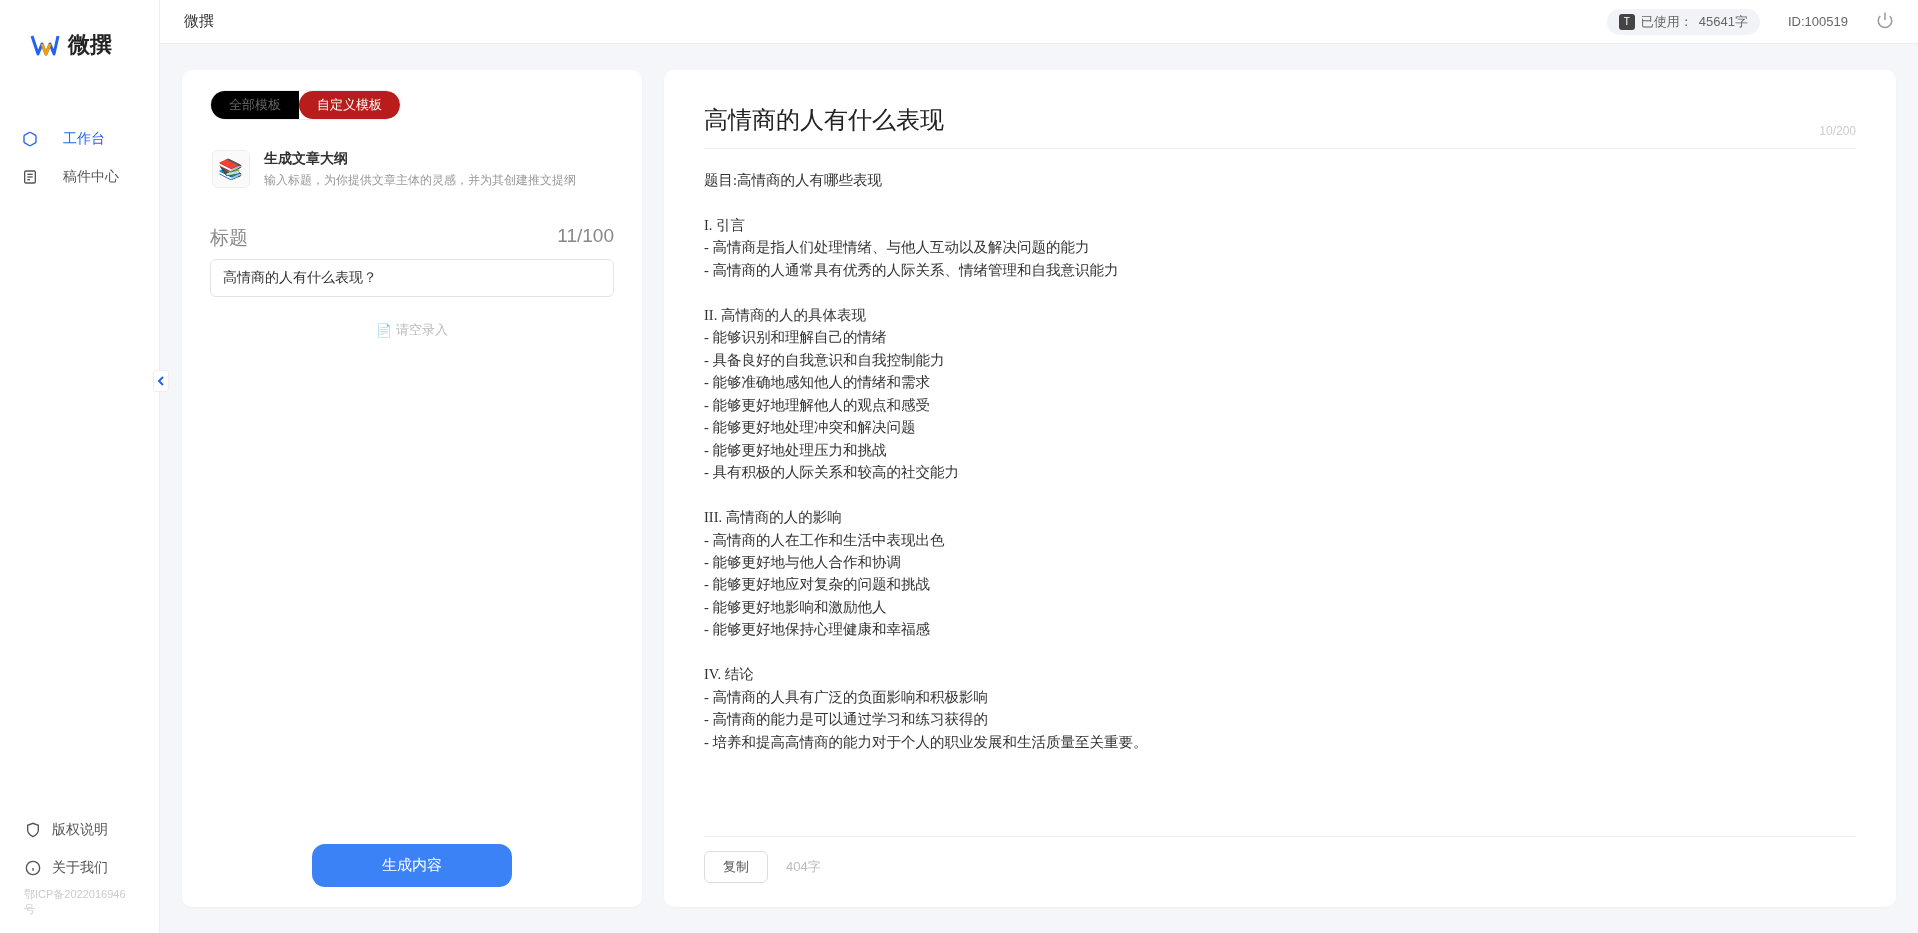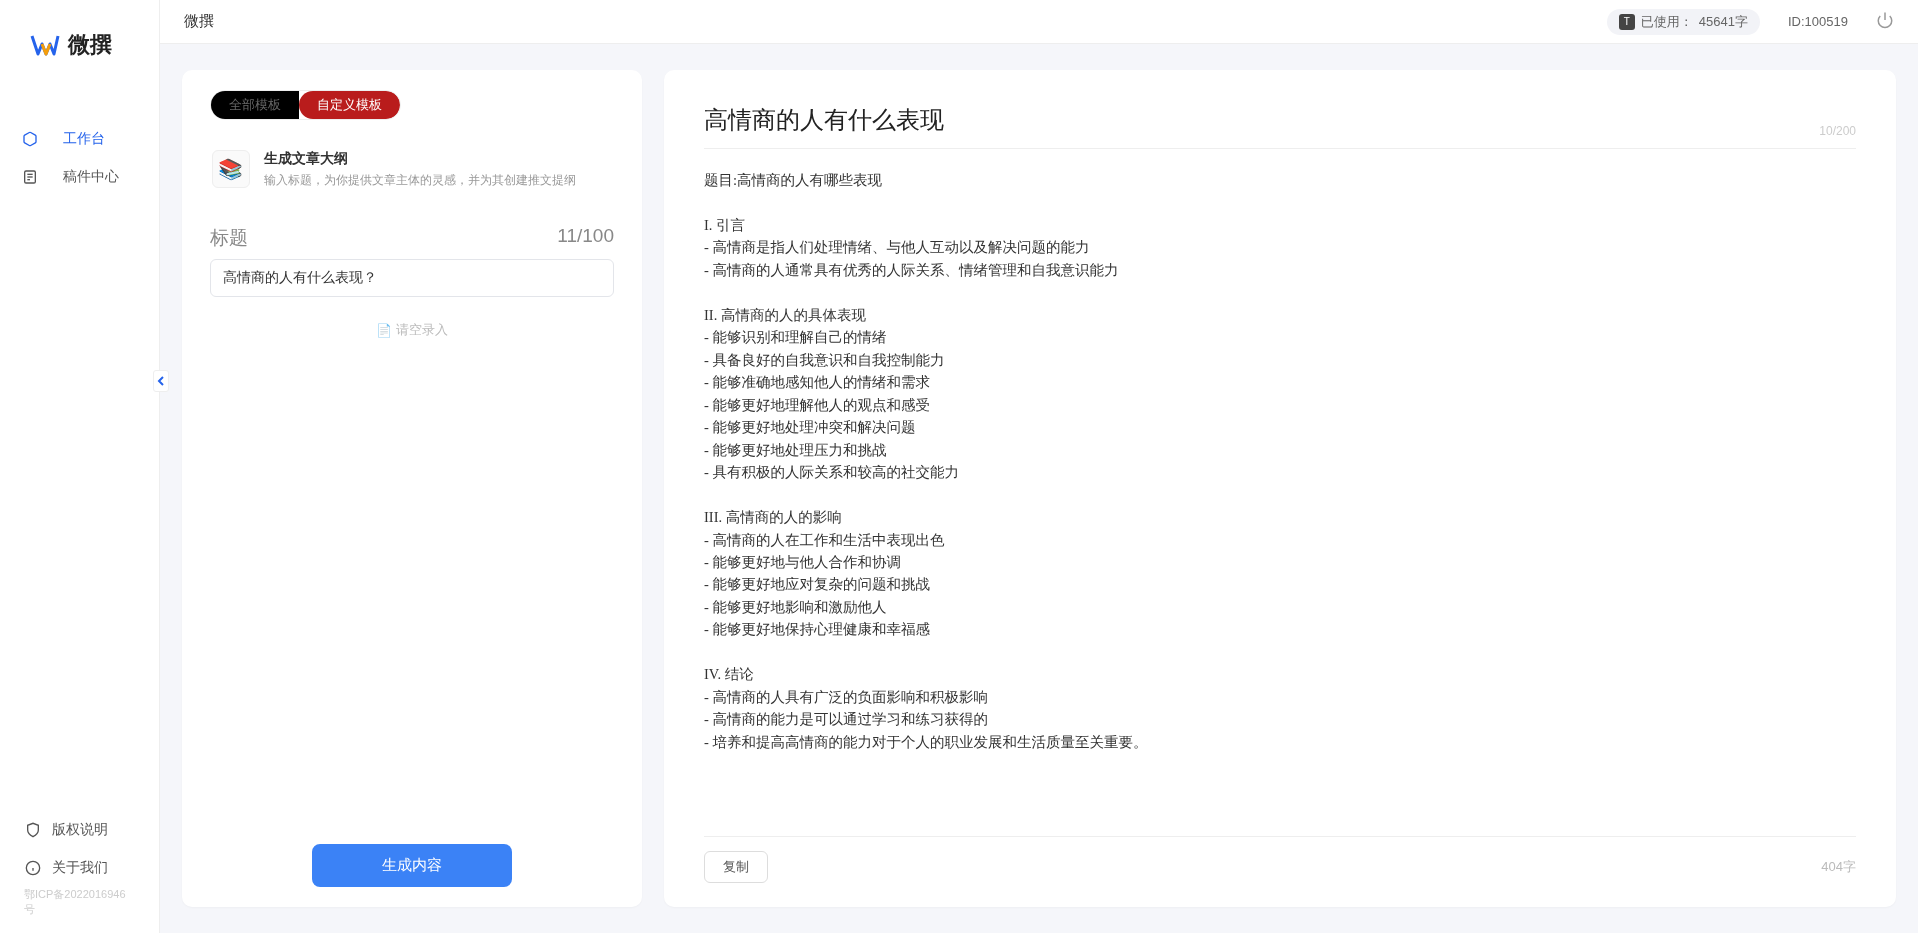--- a/index.html
+++ b/index.html
@@ -42,28 +42,28 @@
     .tab.active { background: #b91c1c; color: #fff; border-radius: 20px; }
     .template-card { display: flex; gap: 14px; align-items: flex-start; padding: 10px 2px 20px; }
     .template-icon { width: 38px; height: 38px; background: #fafafa; border: 1px solid #eee; border-radius: 6px; display: flex; align-items: center; justify-content: center; font-size: 20px; }
     .template-title { font-weight: 600; font-size: 14px; color: #333; margin-bottom: 4px; }
     .template-desc { font-size: 12px; color: #999; }
     .field-row { margin-top: 16px; }
     .field-label-row { display: flex; justify-content: space-between; font-size: 19px; color: #888; margin-bottom: 8px; }
     .text-input { width: 100%; border: 1px solid #e3e5ea; border-radius: 6px; padding: 10px 12px; font-size: 14px; color: #333; outline: none; }
     .empty-hint { text-align: center; color: #bbb; font-size: 13px; margin-top: 24px; display: flex; align-items: center; justify-content: center; gap: 4px; }
     .left-footer { margin-top: auto; display: flex; justify-content: center; padding-top: 20px; }
-    .gen-btn { width: 200px; background: #3b82f6; color: #fff; border: none; border-radius: 8px; padding: 12px 0; font-size: 15px; cursor: pointer; }
+    .gen-btn { width: 200px; background: #3b82f6; color: #fff; border: none; border-radius: 13px; padding: 12px 0; font-size: 15px; cursor: pointer; }
     
     
     .output-header { position: relative; padding: 14px 0 12px; border-bottom: 1px solid #eee; margin-bottom: 20px; }
     .output-title { font-family: "Songti SC", SimSun, serif; font-size: 24px; font-weight: 500; color: #222; }
     .output-counter { position: absolute; right: 0; bottom: 10px; font-size: 12px; color: #ccc; }
     .output-body { font-family: "Songti SC", SimSun, serif; font-size: 14.5px; line-height: 1.55; color: #333; white-space: pre-line; flex: 1; overflow: auto; }
-    .output-footer { border-top: 1px solid #eee; margin-top: 20px; padding-top: 14px; display: flex; justify-content: space-between; align-items: center; gap: 18px; }
+    .output-footer { border-top: 1px solid #eee; margin-top: 20px; padding-top: 14px; display: flex; justify-content: flex-start; align-items: center; gap: 18px; }
     .copy-btn { border: 1px solid #ddd; background: #fff; border-radius: 6px; padding: 6px 18px; font-size: 13px; color: #555; cursor: pointer; }
     .word-count { font-size: 13px; color: #bbb; }
   </style>
 </head>
 <body>
 
 <div class="app">
   <aside class="sidebar">
     <div class="logo">
       <span class="logo-mark">

